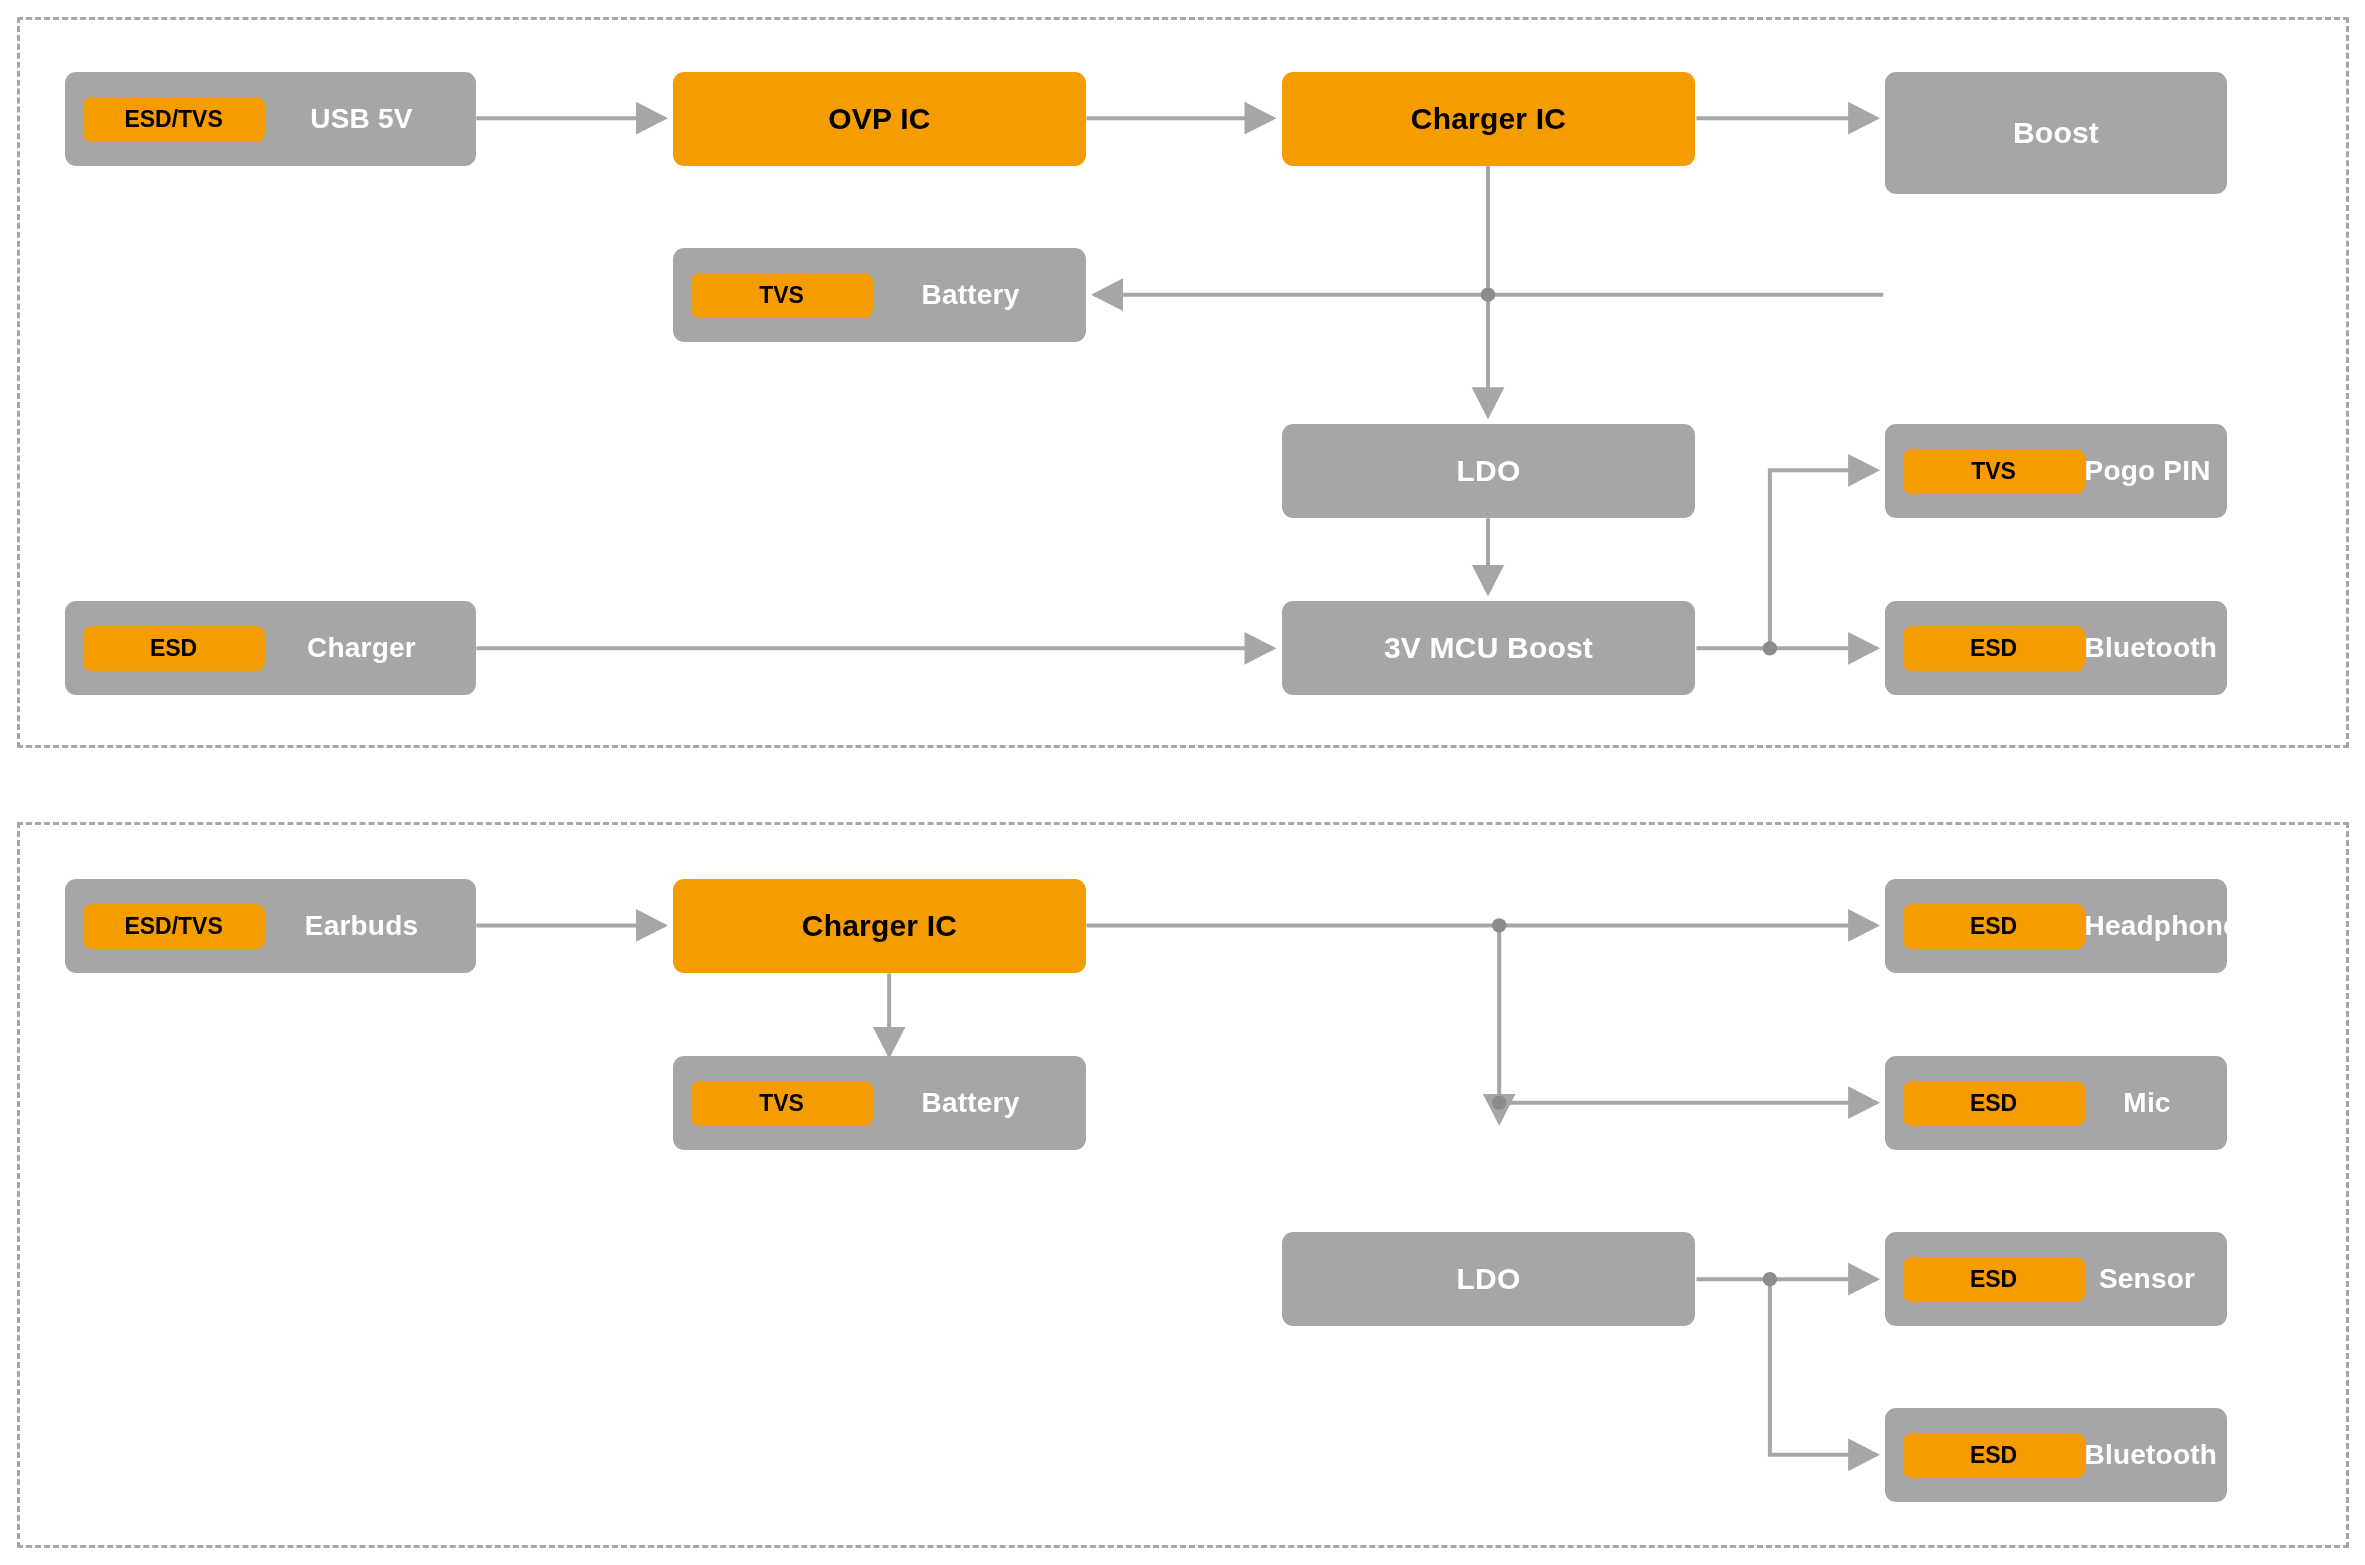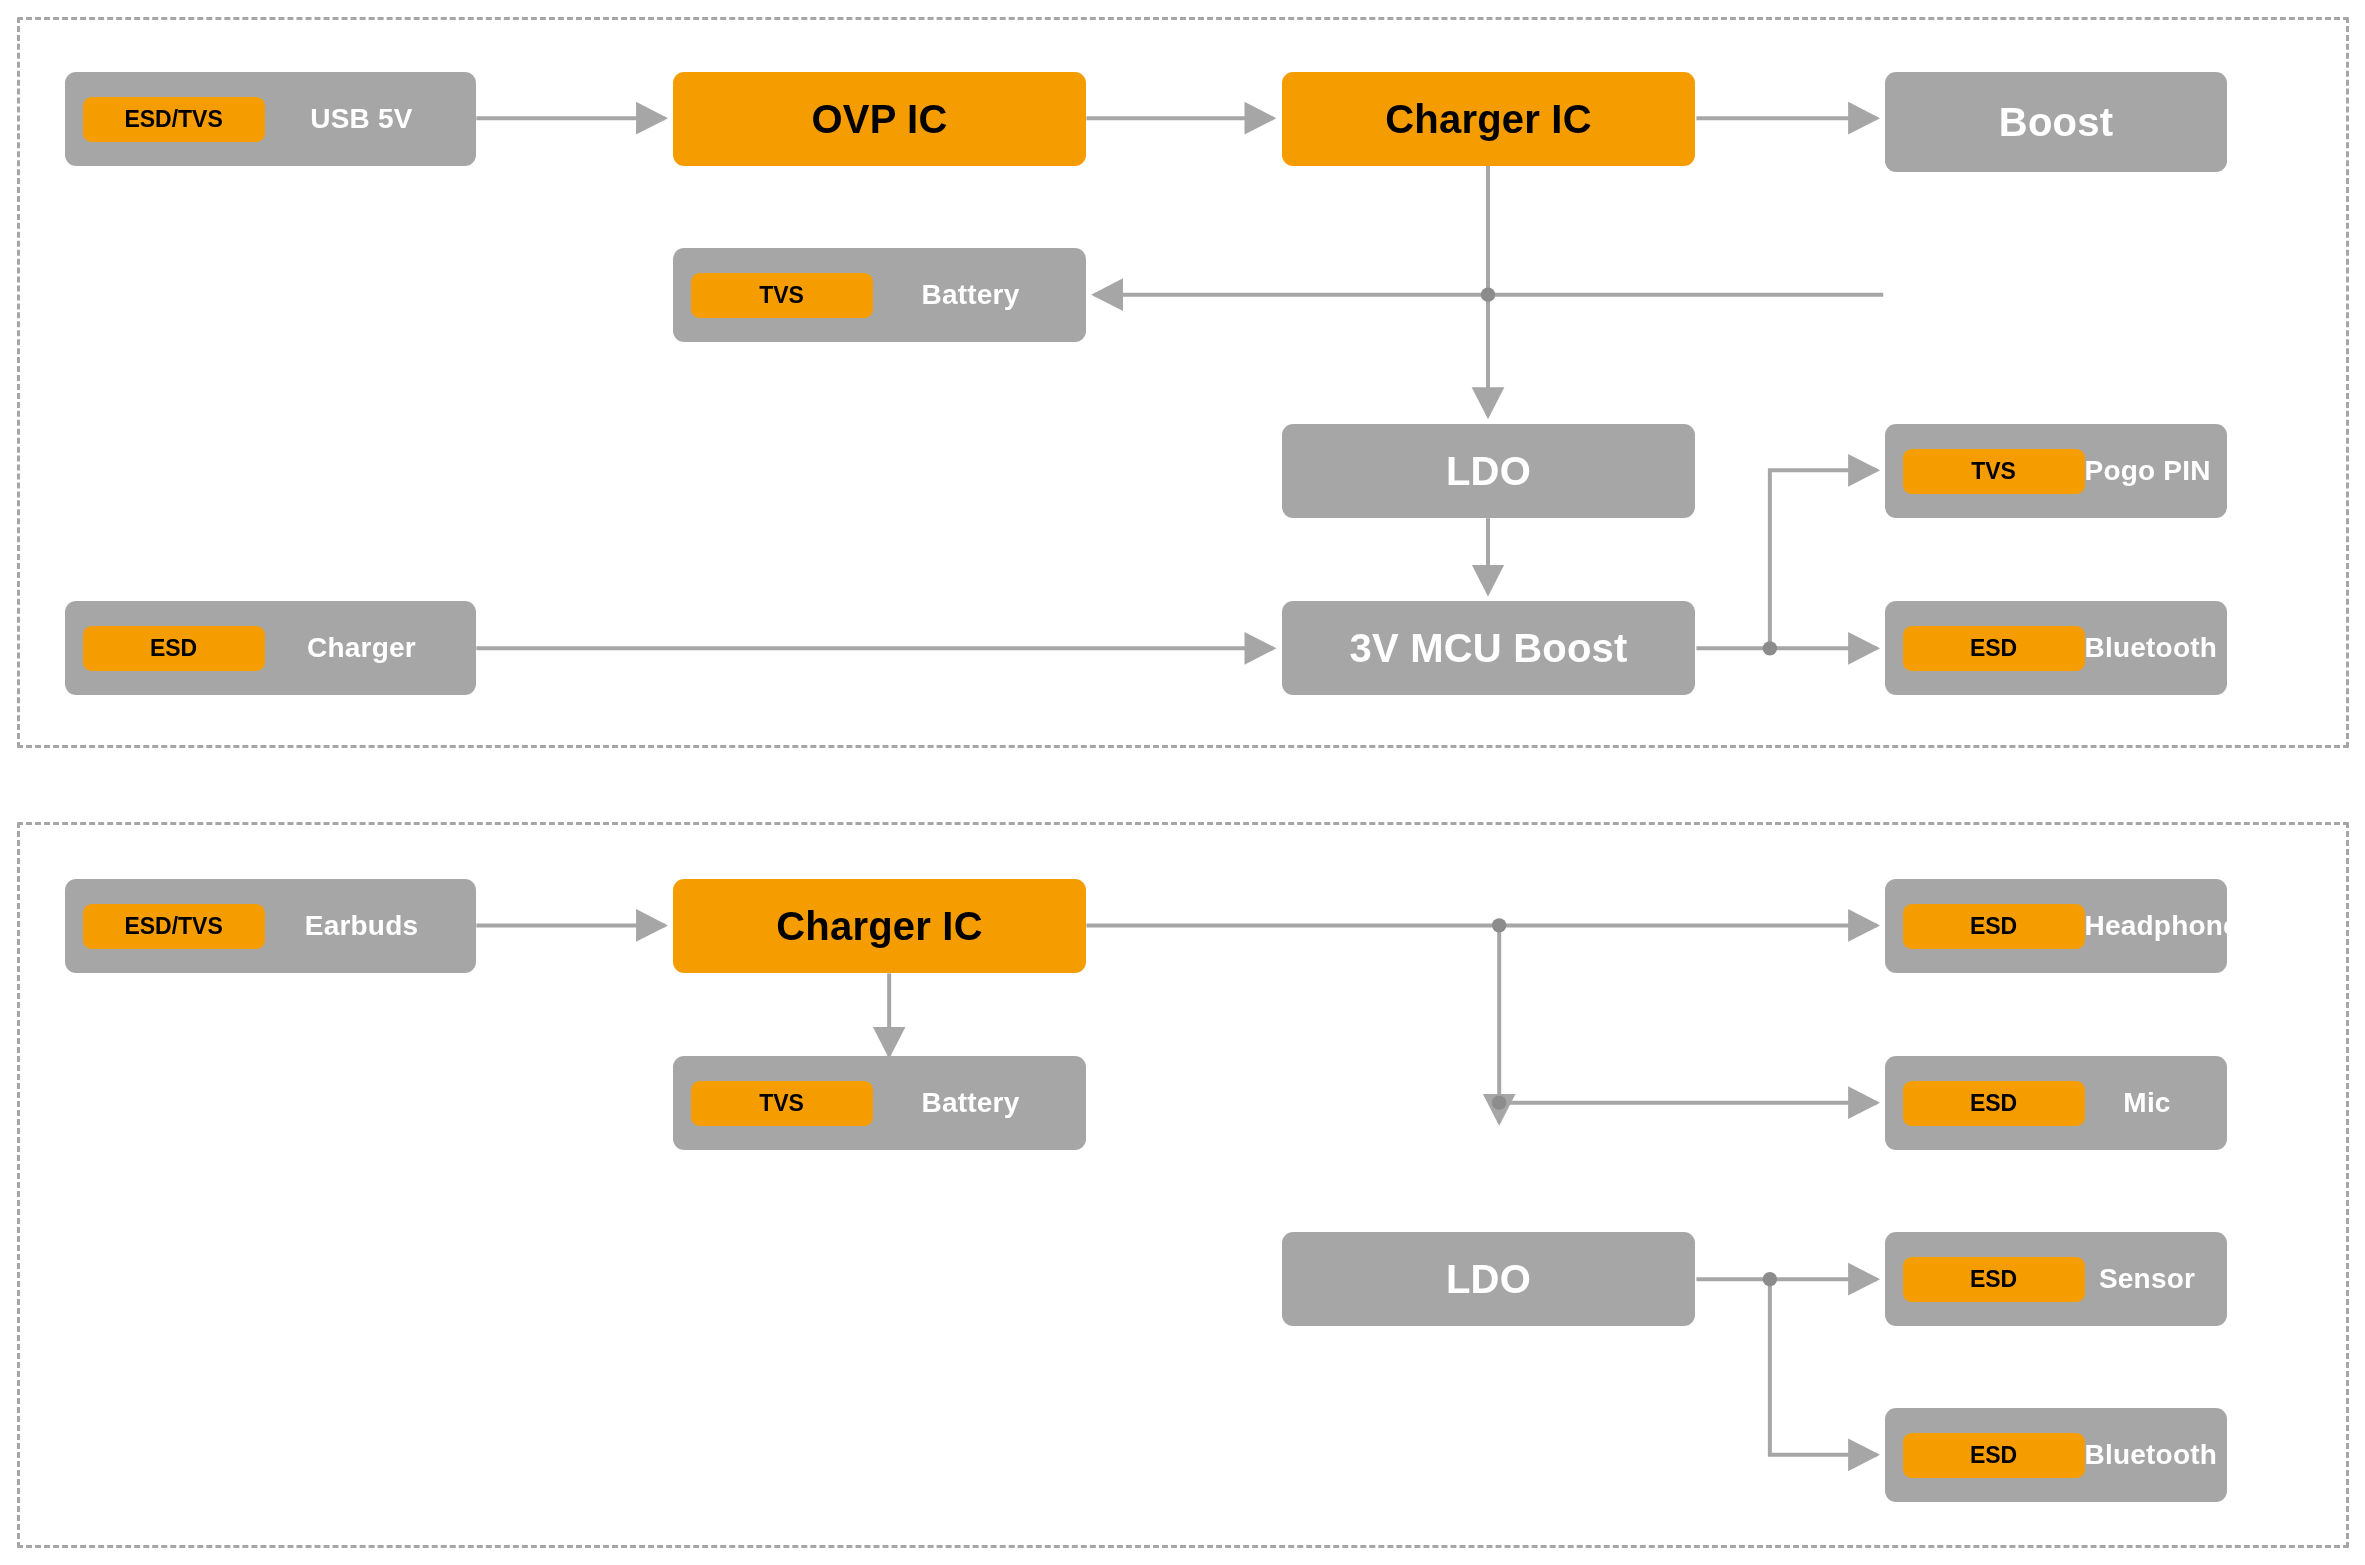--- a/index.html
+++ b/index.html
@@ -32,21 +32,21 @@
     display: flex;
     align-items: center;
     justify-content: center;
     z-index: 5;
   }
   .block.gray   { background: #a6a6a6; }
   .block.orange { background: #f59c00; }
 
   .block-label {
     color: #ffffff;
-    font-size: 40px;
+    font-size: 30px;
     font-weight: 700;
     letter-spacing: 0.2px;
     line-height: 1;
     white-space: nowrap;
   }
   .block.orange .block-label {
     color: #000000;
   }
 
   
@@ -149,21 +149,21 @@
   </div>
 
   <div class="block orange" style="left:673px; top:72px; width:413px; height:94px;">
     <span class="block-label">OVP IC</span>
   </div>
 
   <div class="block orange" style="left:1282px; top:72px; width:413px; height:94px;">
     <span class="block-label">Charger IC</span>
   </div>
 
-  <div class="block gray" style="left:1885px; top:72px; width:342px; height:100px;">
+  <div class="block gray" style="left:1885px; top:72px; width:342px; height:122px;">
     <span class="block-label">Boost</span>
   </div>
 
   <div class="block gray with-badge" style="left:673px; top:248px; width:413px; height:94px;">
     <span class="badge">TVS</span>
     <span class="block-label">Battery</span>
   </div>
 
 
   <div class="block gray" style="left:1282px; top:424px; width:413px; height:94px;">

